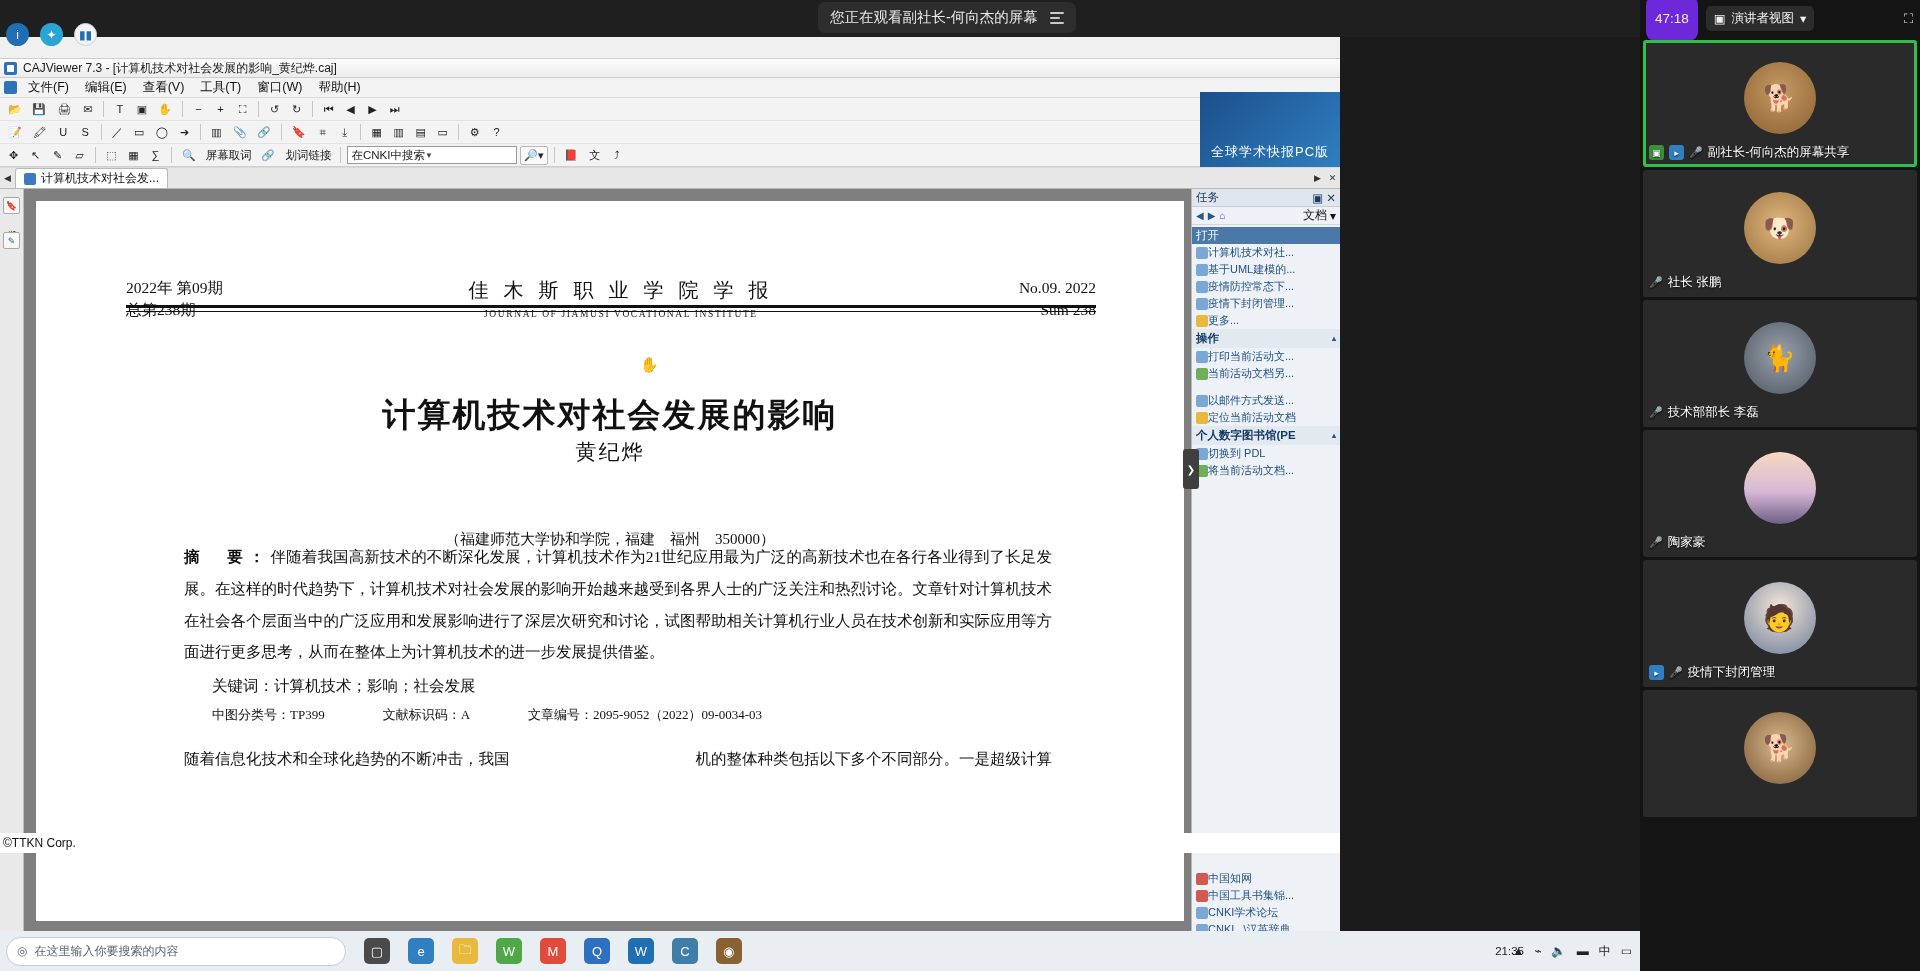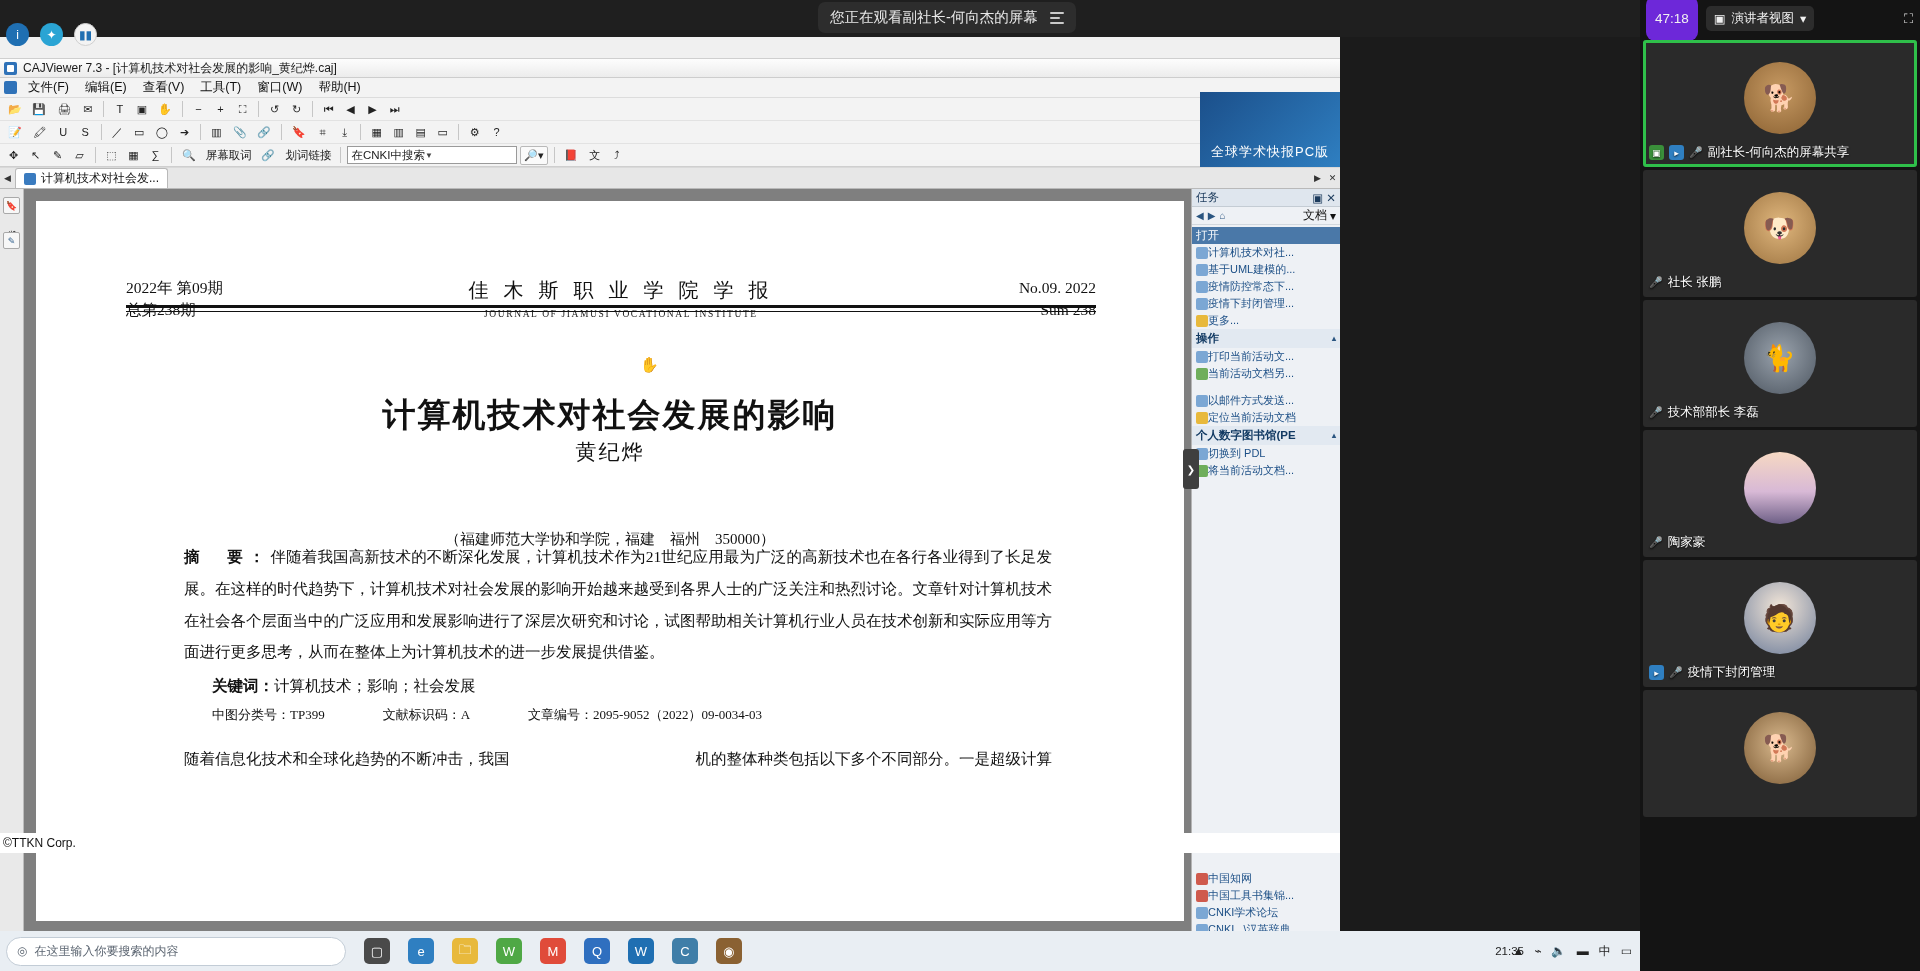--- a/index.html
+++ b/index.html
@@ -146,21 +146,21 @@
   .doc-abstract {
     position: absolute; left: 148px; top: 340px; width: 868px;
     font-size: 15.5px; line-height: 2.05; color: #111; text-align: justify;
     font-family: "Liberation Serif", serif;
   }
   .doc-abstract .lbl { font-weight: bold; letter-spacing: 6px; }
   .doc-kw {
     position: absolute; left: 176px; top: 475px; width: 860px;
     font-size: 15.5px; color: #111; font-family: "Liberation Serif", serif;
   }
-  .doc-kw .lbl { font-weight: bold; }
+  .doc-kw .lbl { font-weight: normal; }
   .doc-class {
     position: absolute; left: 176px; top: 505px; width: 860px;
     font-size: 13px; color: #111; font-family: "Liberation Serif", serif;
     display: flex; gap: 58px;
   }
   .doc-body1 {
     position: absolute; left: 148px; top: 548px; width: 868px;
     font-size: 15.5px; color: #111; font-family: "Liberation Serif", serif;
     display: flex; justify-content: space-between;
   }

